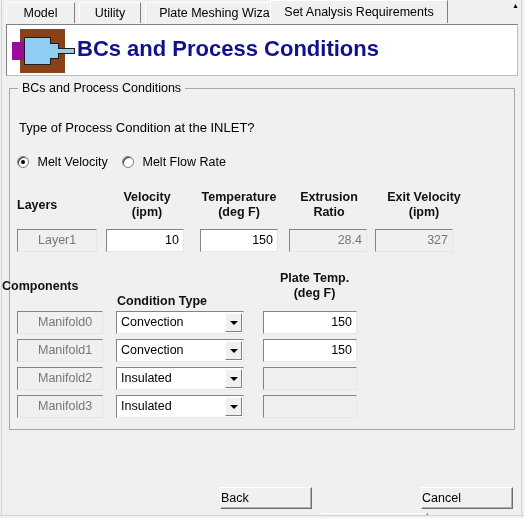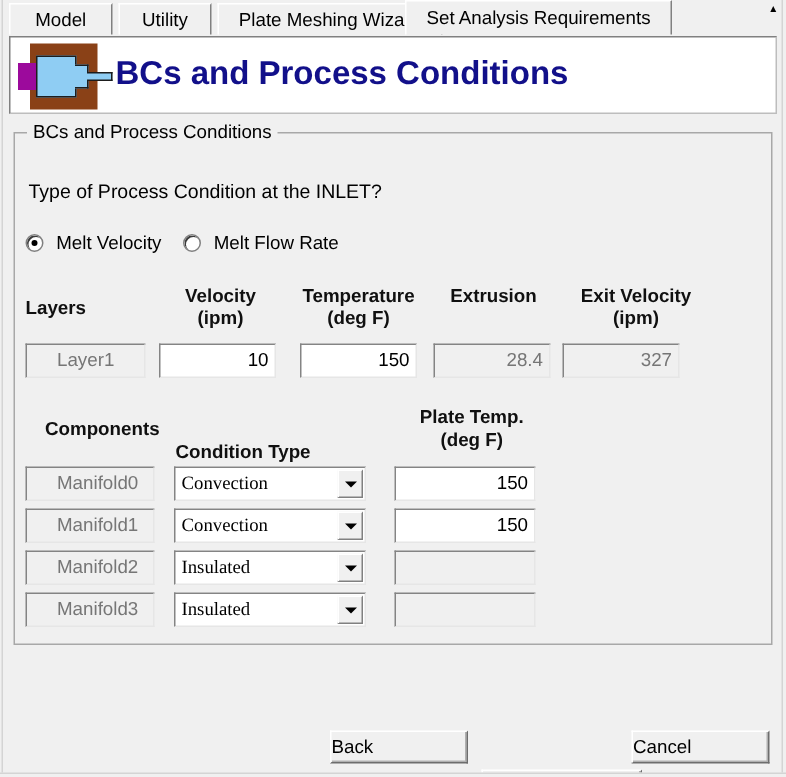--- a/index.html
+++ b/index.html
@@ -210,21 +210,20 @@
   }
   .combo .ctext {
     position: absolute;
     left: 4px; top: 0;
     right: 19px;
     font-size: 12.5px;
     color: #000;
     line-height: 21px;
     white-space: nowrap;
     overflow: hidden;
-    font-family: Liberation Serif, serif;
   }
   .combo .cbtn {
     position: absolute;
     right: 1px; top: 1px;
     width: 17px; height: 19px;
     background: #f0f0f0;
     border: 1px solid;
     border-color: #ffffff #808080 #808080 #ffffff;
   }
   .combo .cbtn::after {
@@ -304,34 +303,35 @@
     <div>(ipm)</div>
   </div>
 
   <div class="colhdr" style="left:192px; top:190px; width:94px;">
     <div>Temperature</div>
     <div>(deg F)</div>
   </div>
 
   <div class="colhdr" style="left:290px; top:190px; width:78px;">
     <div>Extrusion</div>
+    <div>Ratio</div>
   </div>
 
   <div class="colhdr" style="left:374px; top:190px; width:100px;">
     <div>Exit Velocity</div>
     <div>(ipm)</div>
   </div>
 
   <div class="fld ro lefttext" style="left:17px; top:229px; width:80px;">Layer1</div>
   <div class="fld" style="left:106px; top:229px; width:78px;">10</div>
   <div class="fld" style="left:200px; top:229px; width:78px;">150</div>
   <div class="fld ro" style="left:289px; top:229px; width:78px;">28.4</div>
   <div class="fld ro" style="left:375px; top:229px; width:78px;">327</div>
 
-  <div class="colhdr" style="left:30px; top:279px; width:100px; text-align:left;">Components</div>
+  <div class="colhdr" style="left:2px; top:279px; width:100px; text-align:left;">Components</div>
   <div class="colhdr" style="left:117px; top:294px; width:130px; text-align:left;">Condition Type</div>
   <div class="colhdr" style="left:262px; top:271px; width:105px;">
     <div>Plate Temp.</div>
     <div>(deg F)</div>
   </div>
 
   <div class="fld ro lefttext" style="left:17px; top:311px; width:86px;">Manifold0</div>
   <div class="combo" style="left:116px; top:311px; width:128px;">
     <span class="ctext">Convection</span>
     <span class="cbtn"></span>

